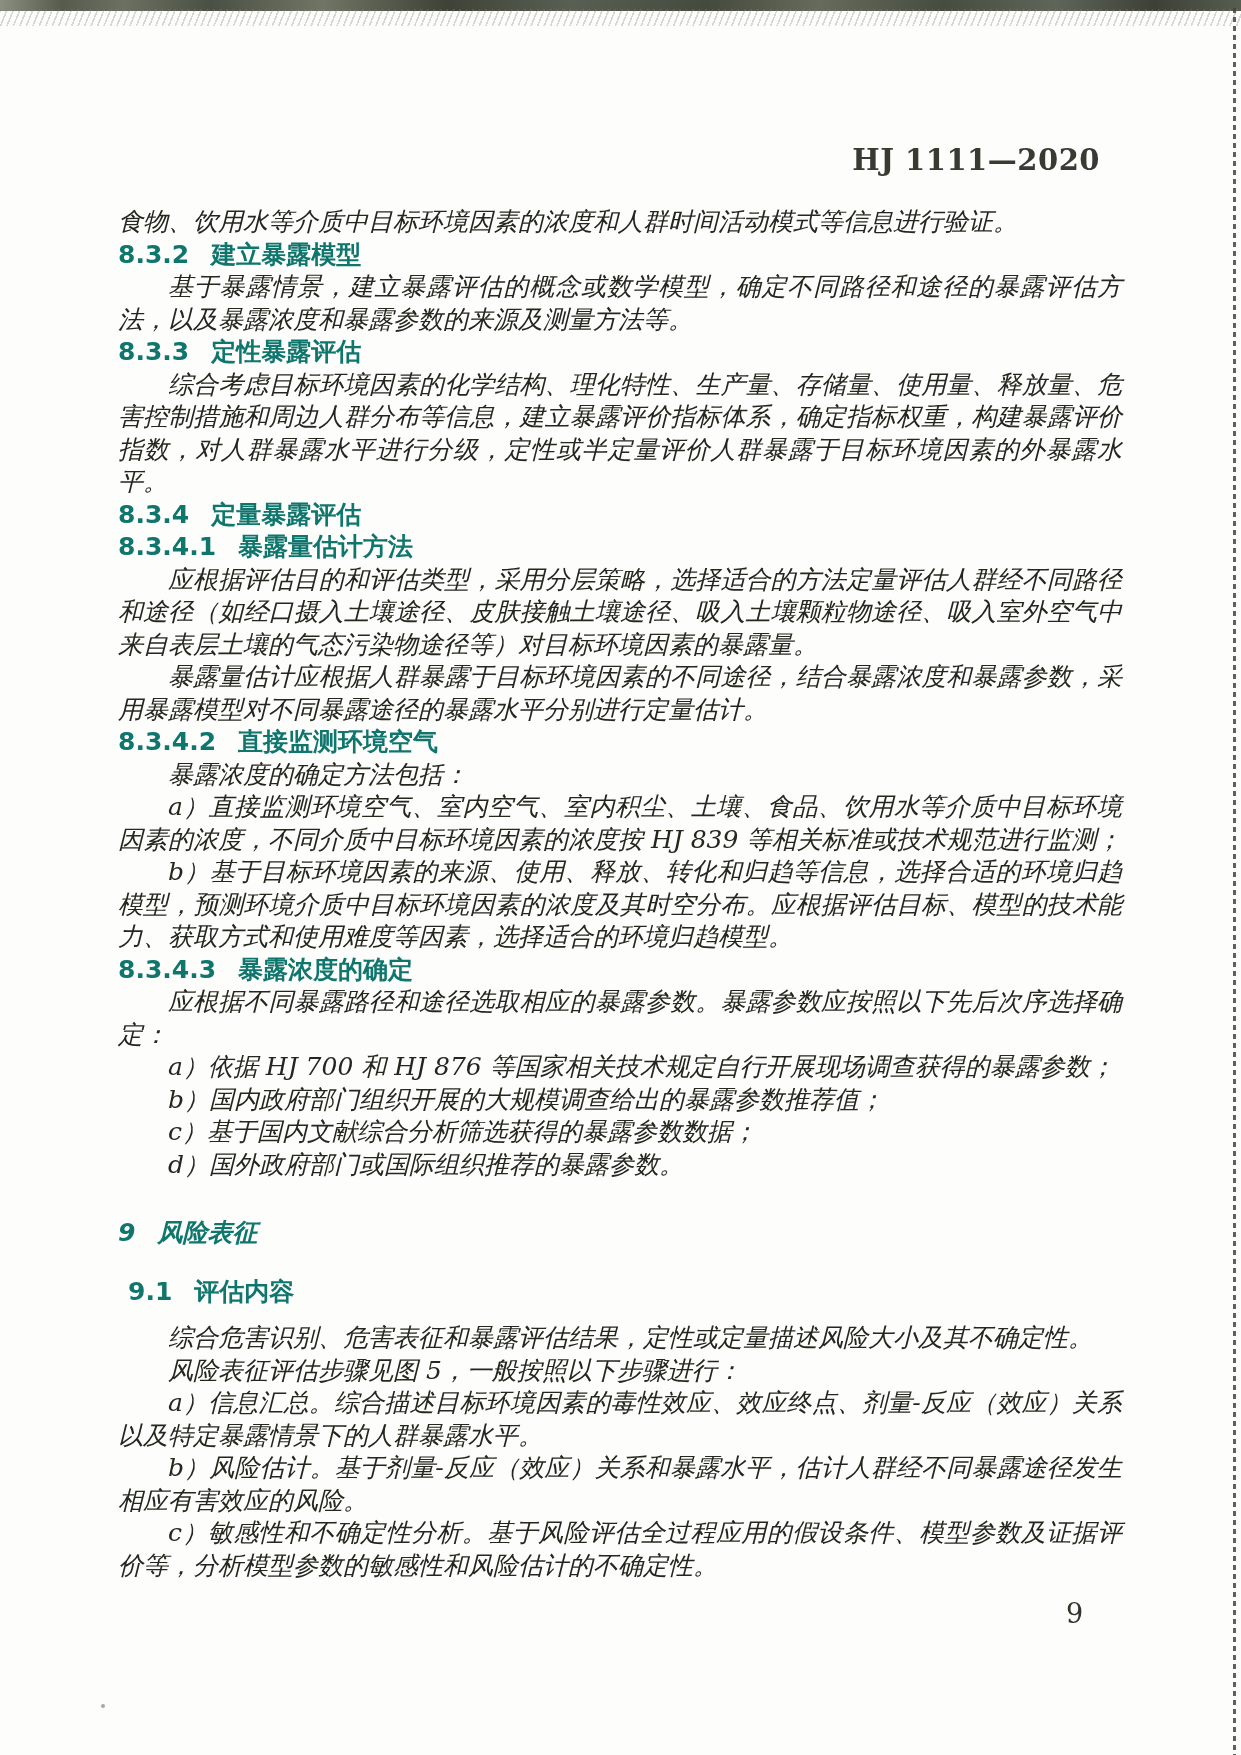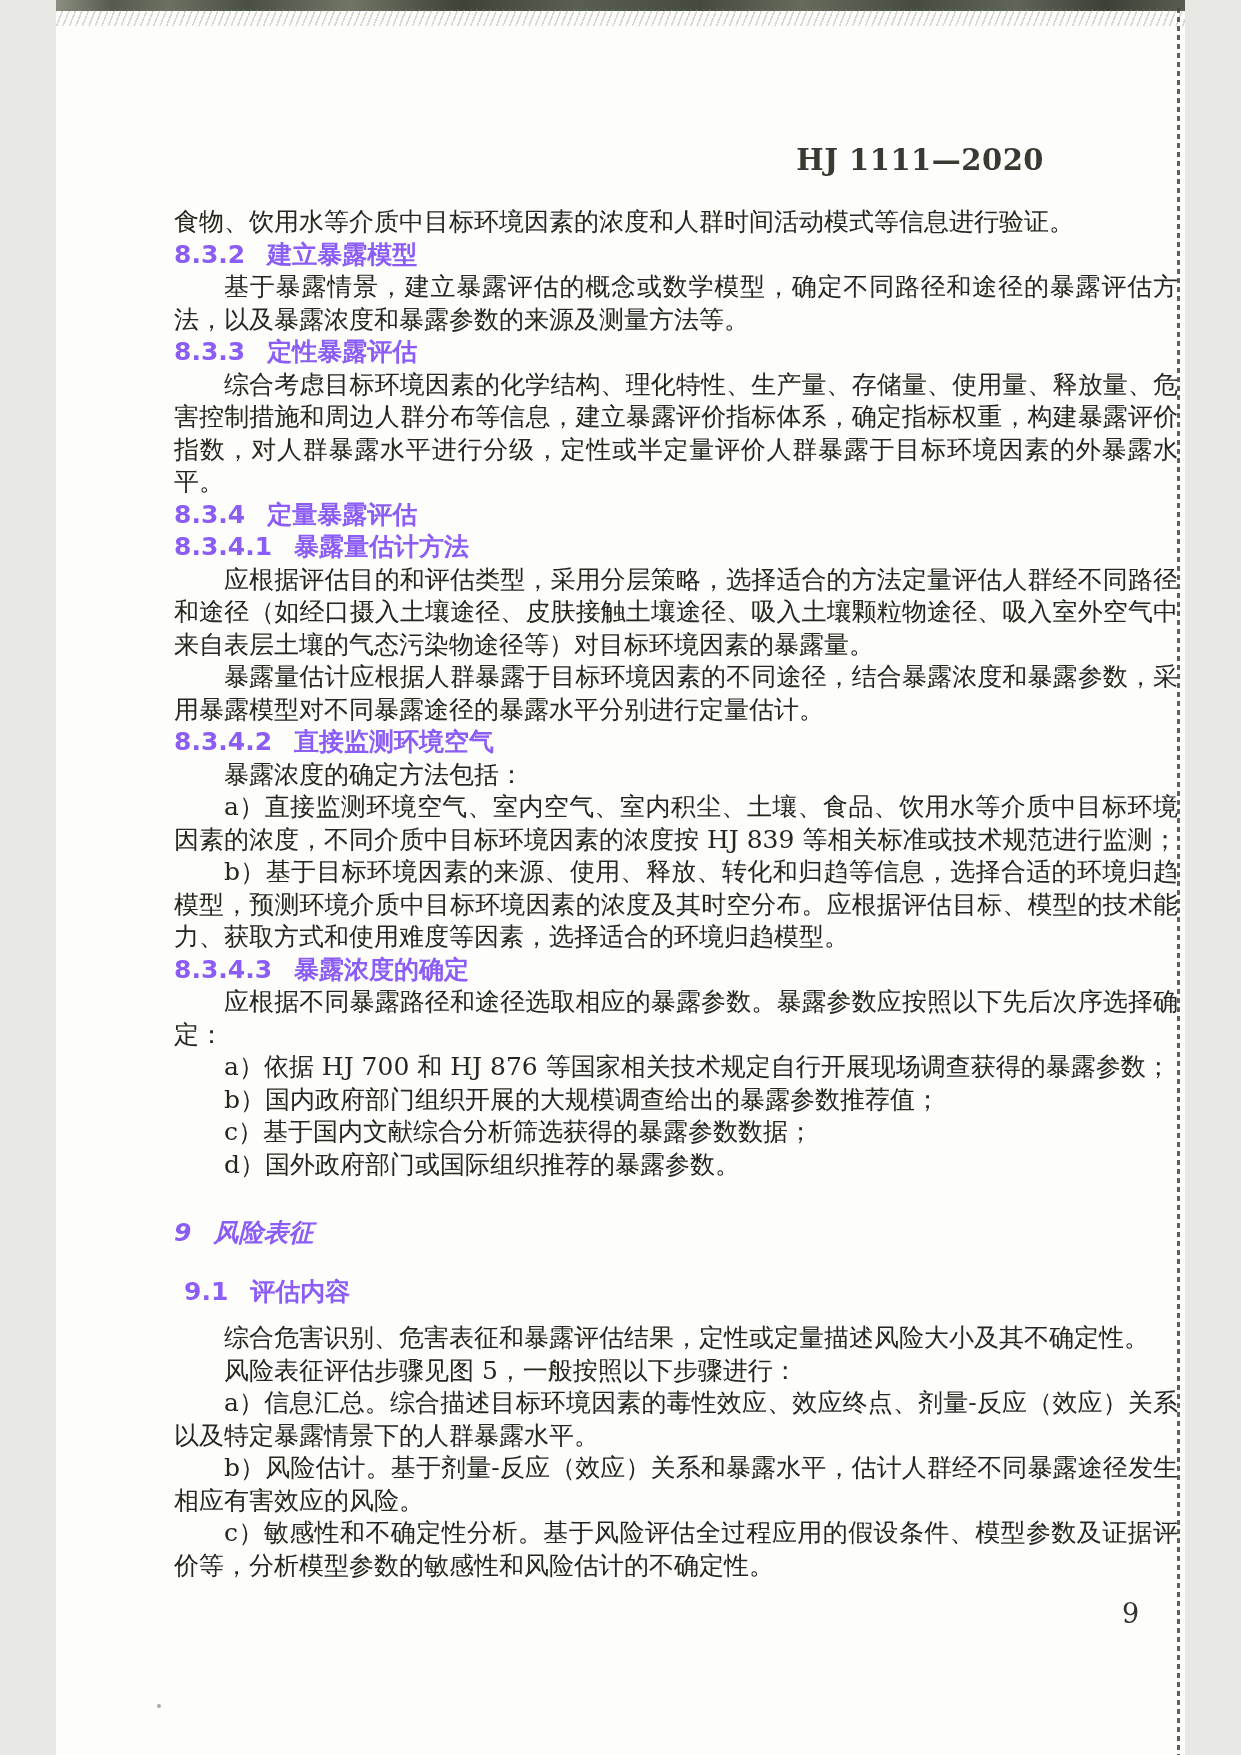--- a/index.html
+++ b/index.html
@@ -2,21 +2,21 @@
 <html><head>
 <meta charset="utf-8">
 <style>
   html, body {
     margin: 0;
     padding: 0;
     background: #e8e8e4;
   }
   .page {
     position: relative;
-    width: 1129px;
+    width: 1241px;
     height: 1755px;
     margin: 0 auto;
     background: #fdfdfb;
     overflow: hidden;
     font-family: "DejaVu Serif", "Liberation Serif", serif;
     color: #26261f;
   }
   
   .scan-band {
     position: absolute;
@@ -73,27 +73,28 @@
     width: 1004px;
   }
   .doc-body p, .doc-body h3 {
     margin: 0;
     font-size: 25px;
     line-height: 32.5px;
   }
   p.cont, p.para {
     text-align: justify;
     text-align-last: left;
+    font-style: italic;
   }
   p.para { text-indent: 2em; }
   p.cont { text-indent: 0; }
   h3.clause, h3.chapter, h3.subchapter {
     font-family: "DejaVu Sans", "Liberation Sans", sans-serif;
     font-weight: bold;
-    color: #8b5cf6;
+    color: #0f766e;
   }
   h3.clause { margin: 0; }
   h3.chapter { margin: 36px 0 26px 0; font-style: italic; }
   h3.subchapter { margin: 24px 0 14px 10px; }
   .clause-num { margin-right: 22px; }
   
   .page-num {
     position: absolute;
     left: 1066px;
     top: 1598px;

